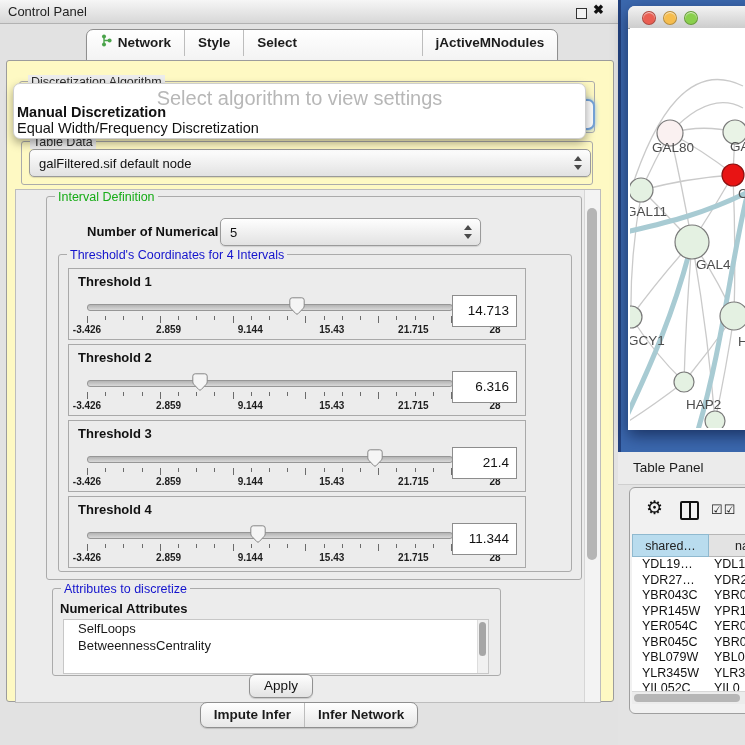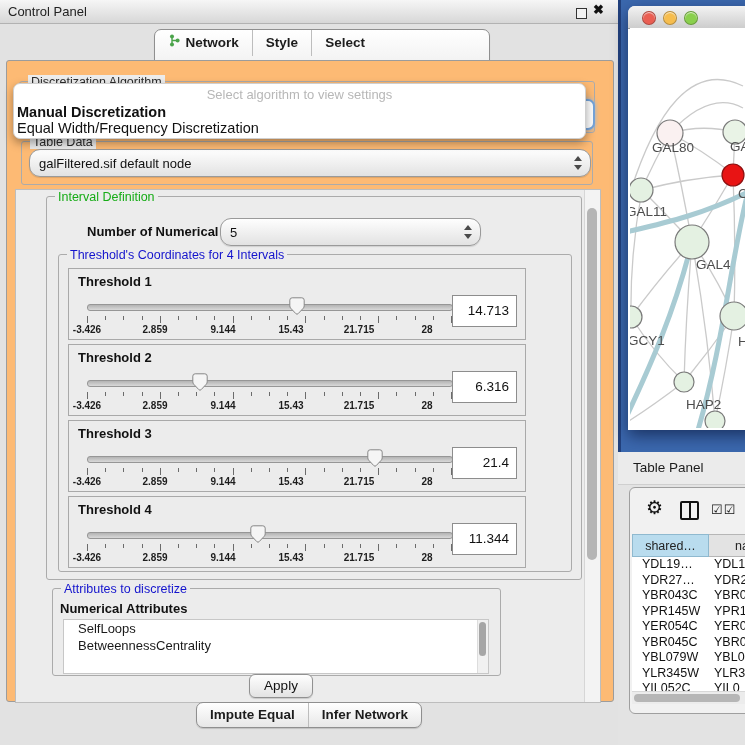--- a/index.html
+++ b/index.html
@@ -20,65 +20,65 @@
     background:linear-gradient(#fff,#e7e7e7);box-shadow:0 1px 1px rgba(0,0,0,.15);}
   .seg{padding:0 13px;height:26px;line-height:26px;font-size:13.5px;font-weight:600;
     color:#1c1c1c;border-left:1px solid #bdbdbd;display:flex;align-items:center;}
   .seg:first-child{border-left:none;}
   .seg.sel{background:linear-gradient(#8d8d8d,#6f6f6f);color:#d9d9d9;border-left-color:#6f6f6f;margin-top:34px;}
   #top-tabs{left:0;top:29px;width:644px;display:flex;justify-content:center;}
   #bottom-tabs{left:0;top:702px;width:618px;display:flex;justify-content:center;}
   #bottom-tabs .seg{height:24px;line-height:24px;}
   .tab-ic{margin-right:5px;display:inline-block;}
 
-  #cp-main{left:6px;top:60px;width:606px;height:640px;background:#fdba74;
+  #cp-main{left:6px;top:60px;width:606px;height:640px;background:#fef9c3;
     border:1px solid #9c9c9c;border-radius:3px;}
 
   .group{position:absolute;border:1px solid #ababab;border-radius:3px;}
   .legend{position:absolute;background:#ececec;padding:0 3px;font-size:12.5px;white-space:nowrap;}
   .legend.green{color:#16ac16;}
   .legend.blue{color:#1414cd;}
   .legend.dark{color:#2b2b2b;}
 
   .combo{position:absolute;background:linear-gradient(#fefefe,#e2e2e2);
-    border:1px solid #9a9a9a;border-radius:11px;font-size:13px;color:#111;
+    border:1px solid #9a9a9a;border-radius:5px;font-size:13px;color:#111;
     display:flex;align-items:center;padding-left:9px;box-shadow:0 1px 1px rgba(0,0,0,.12);}
   .stepper{position:absolute;right:7px;top:50%;transform:translateY(-50%);width:9px;height:14px;}
   .stepper:before,.stepper:after{content:"";position:absolute;left:0;border-left:4.5px solid transparent;border-right:4.5px solid transparent;}
   .stepper:before{top:0;border-bottom:5px solid #4a4a4a;}
   .stepper:after{bottom:0;border-top:5px solid #4a4a4a;}
 
   
   #algo-combo{left:18px;top:38px;width:566px;height:27px;border:2px solid #74a3d8;
     box-shadow:0 0 5px #8cb6e6;border-radius:7px;background:#fcfcfc;}
 
   
   #algo-popup{left:6px;top:22px;width:571px;height:54px;background:#fff;
     border:1px solid #cfcfcf;border-radius:7px;box-shadow:0 4px 10px rgba(0,0,0,.35);z-index:40;}
   #algo-popup .hint{position:absolute;left:0;top:3px;width:100%;text-align:center;
-    font-size:13px;color:#b7b7b7;}
+    font-size:20px;color:#b7b7b7;}
   #algo-popup .opt{position:absolute;left:3px;font-size:14.5px;color:#111;white-space:nowrap;}
   #algo-popup .opt.b{font-weight:bold;top:20px;}
   #algo-popup .opt.r{top:36px;}
 
   
   #vp{left:8px;top:128px;width:584px;height:512px;border:1px solid #bdbdbd;background:#ececec;}
   #vp-sb{position:absolute;right:0;top:0;width:15px;height:100%;background:#f3f3f3;border-left:1px solid #d6d6d6;}
   #vp-sb .thumb-v{position:absolute;left:2px;top:18px;width:10px;height:352px;background:#b5b5b5;border-radius:6px;}
 
   .thr-box{position:absolute;left:52px;width:456px;height:70px;border:1px solid #a9a9a9;background:#ececec;}
   .thr-label{position:absolute;left:9px;top:5px;font-size:13px;font-weight:bold;color:#111;}
   .slider{position:absolute;left:18px;top:30px;width:364px;height:16px;}
   .track{position:absolute;left:0;top:5px;width:100%;height:5px;border-radius:3px;
     background:linear-gradient(#b3b3b3,#d9d9d9);border:1px solid #969696;}
   .sl-thumb{position:absolute;top:-2px;margin-left:-8px;}
   .ticks{position:absolute;left:18px;top:47px;width:364px;height:8px;}
   .tick{position:absolute;top:0;width:1px;height:4px;background:#6b6b6b;}
   .tick.major{height:7px;}
-  .tick-labels{position:absolute;left:18px;top:55px;width:340px;height:12px;}
+  .tick-labels{position:absolute;left:18px;top:55px;width:408px;height:12px;}
   .tick-labels span{position:absolute;transform:translateX(-50%);font-size:10px;font-weight:bold;color:#1d1d1d;white-space:nowrap;}
   .thr-value{position:absolute;right:8px;top:26px;width:56px;height:30px;background:#fff;
     border:1px solid #8d8d8d;font-size:13.5px;color:#111;text-align:right;line-height:30px;padding-right:7px;}
 
   #attr-label{position:absolute;left:7px;top:12px;font-size:13px;font-weight:bold;color:#111;}
   #attr-list{position:absolute;left:10px;top:30px;width:424px;height:53px;background:#fff;
     border:1px solid #c7c7c7;overflow:hidden;}
   .attr-item{padding-left:14px;font-size:13px;color:#1a1a1a;line-height:17px;white-space:nowrap;}
   #attr-sb{position:absolute;right:0;top:0;width:10px;height:100%;background:#f1f1f1;border-left:1px solid #ddd;}
   #attr-sb .t{position:absolute;left:1px;top:2px;width:7px;height:34px;background:#a6a6a6;border-radius:4px;}
@@ -143,20 +143,23 @@
         <span>Network</span>
       </div>
       <div class="seg">
           <span>Style</span>
         </div>
       <div class="seg">
           <span>Select</span>
         </div>
       <div class="seg sel">
           <span>Cyni Toolbox</span>
+        </div>
+      <div class="seg">
+          <span>jActiveMNodules</span>
         </div>
     </div>
   </div>
 
   <div id="cp-main" class="abs">
 
     <div class="group" style="left:12px;top:20px;width:574px;height:50px;">
       <div class="legend dark" style="left:8px;top:-7px;">Discretization Algorithm</div>
     </div>
     <div id="algo-combo" class="abs">
@@ -377,21 +380,21 @@
 
       <div id="vp-sb">
         <div class="thumb-v"></div>
       </div>
     </div>
   </div>
 
   <div id="bottom-tabs" class="abs">
     <div class="seg-row">
       <div class="seg">
-          <span>Impute Equal</span>
+          <span>Impute Infer</span>
         </div>
       <div class="seg">
           <span>Infer Network</span>
         </div>
     </div>
   </div>
 </div>
 
 <div id="right" class="abs">
   <div id="desktop" class="abs">

